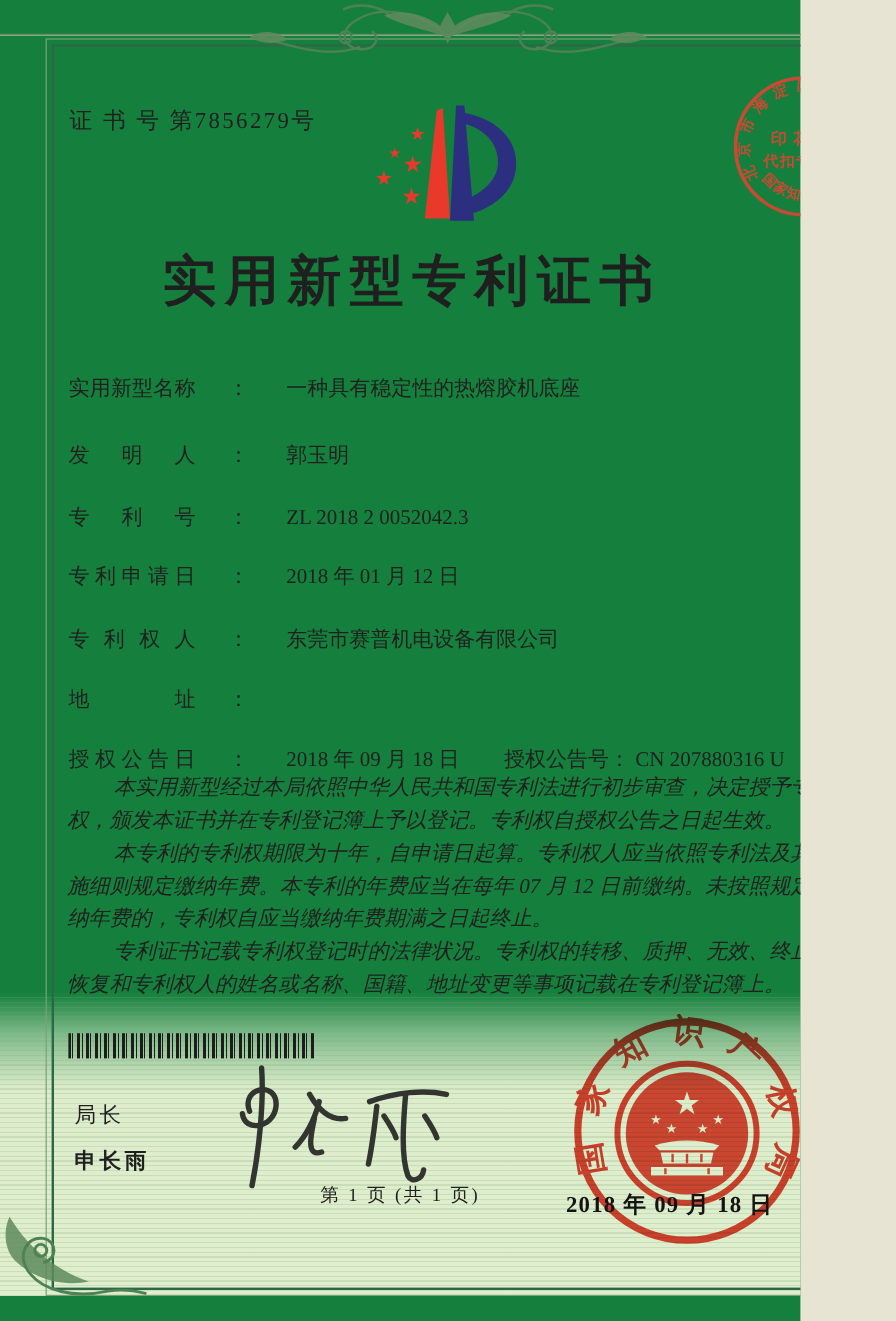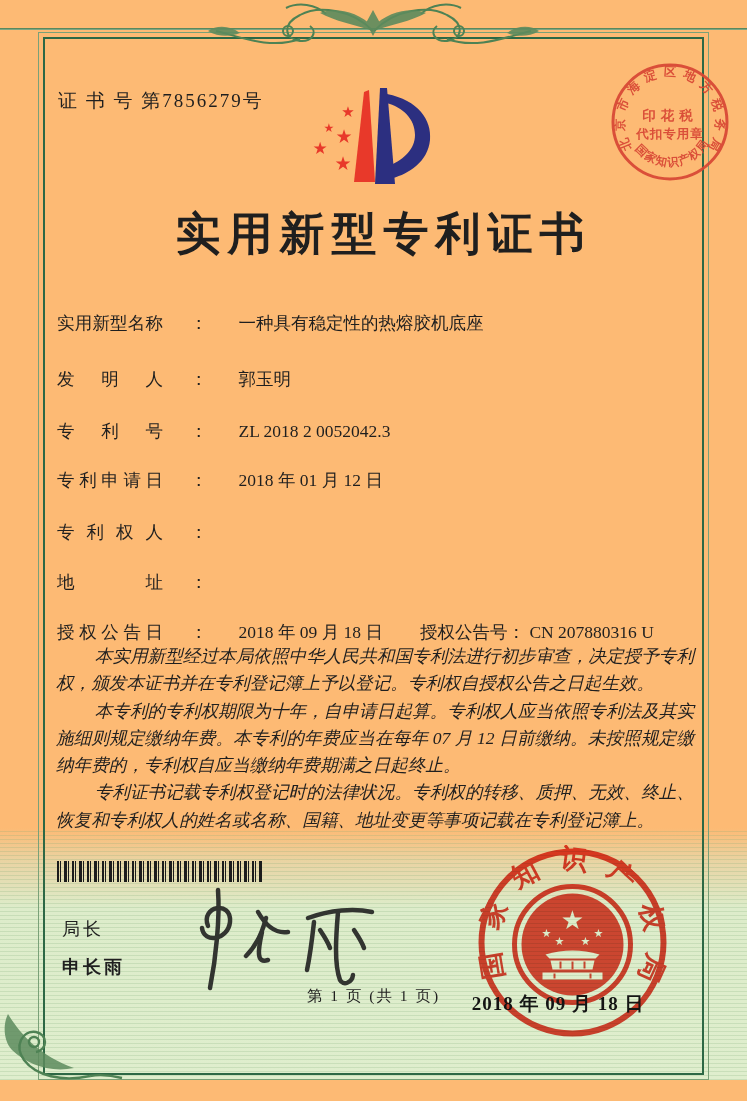--- a/index.html
+++ b/index.html
@@ -1,16 +1,16 @@
 <!DOCTYPE html>
 <html><head>
 <meta charset="utf-8">
 <style>
   html,body{margin:0;padding:0;background:#e8e4d4;}
-  .page{position:relative;width:747px;height:1101px;background:#fdba74;overflow:hidden;
+  .page{position:relative;width:667px;height:1101px;background:#15803d;overflow:hidden;
         font-family:"Liberation Serif","DejaVu Serif",serif;color:#1f1f1f;}
   
   .green-zone{position:absolute;left:0;top:828px;width:747px;height:252px;
     background:
       repeating-linear-gradient(0deg, rgba(122,168,116,.22) 0 1px, rgba(255,255,255,0) 1px 4px),
       linear-gradient(180deg, rgba(216,234,203,0) 0, rgba(216,234,203,.55) 34px, #ddecca 80px, #dfeecd 100%);
     z-index:1;}
   
   .top-rule{position:absolute;left:0;top:28px;width:747px;height:2px;
     background:linear-gradient(180deg,#477a4d,#8fb491);z-index:11;}
@@ -132,20 +132,21 @@
     <span class="fvalue">ZL 2018 2 0052042.3</span>
   </div>
   <div class="frow" style="top:468px">
     <span class="flabel">专利申请日</span>
       <span class="fcolon">：</span>
     <span class="fvalue">2018 年 01 月 12 日</span>
   </div>
   <div class="frow" style="top:520px">
     <span class="flabel">专利权人</span>
       <span class="fcolon">：</span>
+    <span class="fvalue">东莞市赛普机电设备有限公司</span>
   </div>
   <div class="frow" style="top:570px">
     <span class="flabel">地址</span>
       <span class="fcolon">：</span>
   </div>
   <div class="frow" style="top:620px">
     <span class="flabel">授权公告日</span>
       <span class="fcolon">：</span>
     <span class="fvalue">2018 年 09 月 18 日</span>
   </div>

